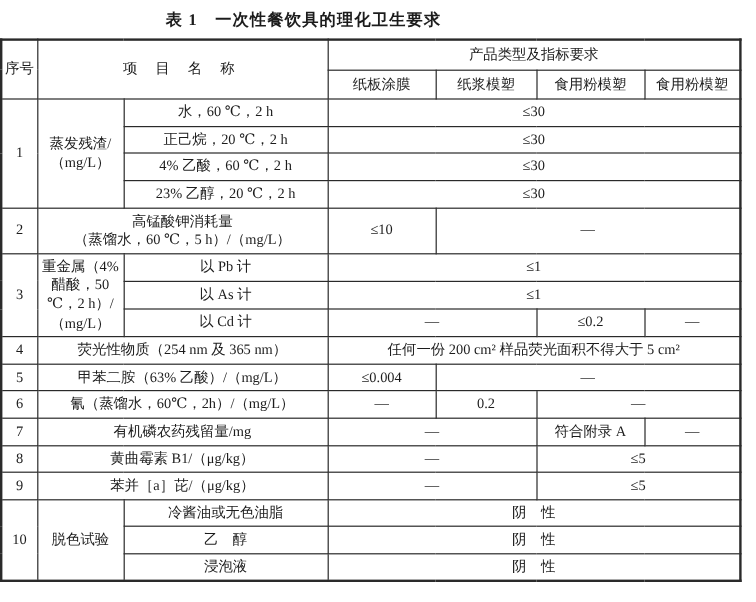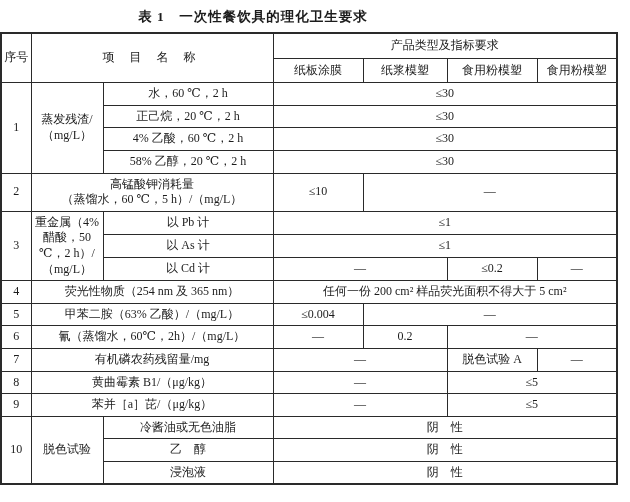--- a/index.html
+++ b/index.html
@@ -88,21 +88,21 @@
         </tr>
         <tr>
           <td>正己烷，20 ℃，2 h</td>
           <td colspan="4">≤30</td>
         </tr>
         <tr>
           <td>4% 乙酸，60 ℃，2 h</td>
           <td colspan="4">≤30</td>
         </tr>
         <tr>
-          <td>58% 乙醇，20 ℃，2 h</td>
+          <td>23% 乙醇，20 ℃，2 h</td>
           <td colspan="4">≤30</td>
         </tr>
         <tr>
           <td>2</td>
           <td colspan="2">高锰酸钾消耗量
 （蒸馏水，60 ℃，5 h）/（mg/L）</td>
           <td>≤10</td>
           <td colspan="3">—</td>
         </tr>
         <tr>
@@ -136,21 +136,21 @@
           <td>6</td>
           <td colspan="2">氰（蒸馏水，60℃，2h）/（mg/L）</td>
           <td>—</td>
           <td>0.2</td>
           <td colspan="2">—</td>
         </tr>
         <tr>
           <td>7</td>
           <td colspan="2">有机磷农药残留量/mg</td>
           <td colspan="2">—</td>
-          <td>脱色试验 A</td>
+          <td>符合附录 A</td>
           <td>—</td>
         </tr>
         <tr>
           <td>8</td>
           <td colspan="2">黄曲霉素 B1/（μg/kg）</td>
           <td colspan="2">—</td>
           <td colspan="2">≤5</td>
         </tr>
         <tr>
           <td>9</td>

